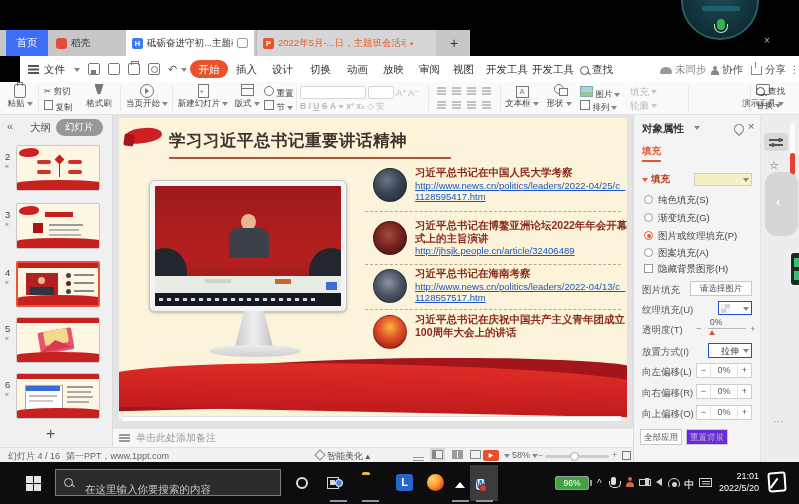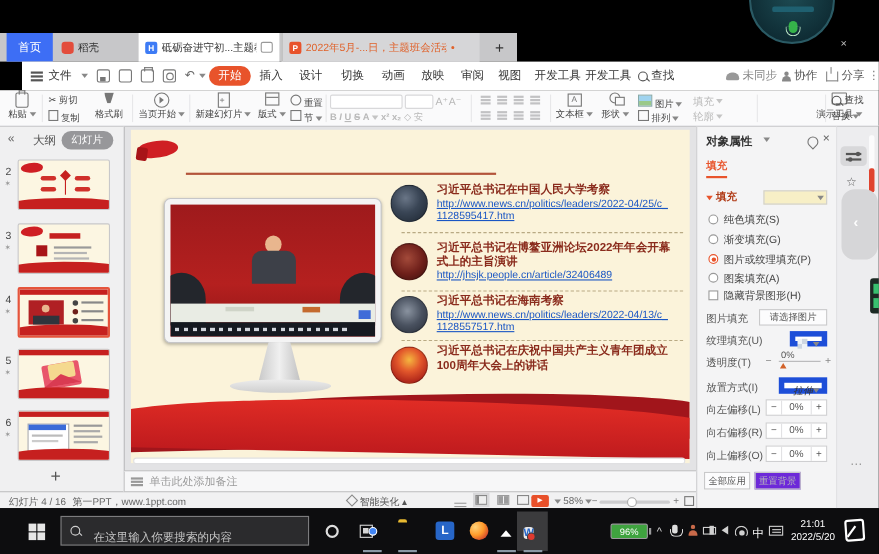--- a/index.html
+++ b/index.html
@@ -111,21 +111,21 @@
   .ph-desk::after{content:"";position:absolute;left:120px;top:3px;width:16px;height:5px;background:#c46a2e;}
   .ph-sil{position:absolute;bottom:10px;width:44px;height:48px;background:#23262c;border-radius:50% 50% 0 0;}
   .ph-ticker{position:absolute;left:0;bottom:0;width:100%;height:13px;background:#151920;}
   .ph-ticker::after{content:"";position:absolute;left:4px;top:5px;width:160px;height:3px;background:repeating-linear-gradient(90deg,#cfd3da 0 4px,transparent 4px 8px);}
   .ph-logo{position:absolute;right:4px;bottom:16px;width:11px;height:8px;background:#3f6cd8;}
   .neck{position:absolute;left:86px;top:131px;width:38px;height:36px;background:linear-gradient(90deg,#c9c9c9,#f0f0f0,#c2c2c2);clip-path:polygon(24% 0,76% 0,100% 100%,0 100%);}
   .base{position:absolute;left:60px;top:165px;width:92px;height:12px;background:linear-gradient(180deg,#ececec,#cfcfcf);border-radius:50%;}
   .wavebox{position:absolute;left:0;right:0;bottom:0;height:70px;overflow:hidden;}
   .w-dark{position:absolute;bottom:16px;left:-20px;right:-20px;height:46px;background:#a1151b;border-radius:100% 100% 0 0/48px 40px 0 0;transform:rotate(-1.4deg);}
   .w-main{position:absolute;bottom:9px;left:-20px;right:-20px;height:48px;background:linear-gradient(180deg,#e02c25,#c01b1e);border-radius:100% 100% 0 0/42px 34px 0 0;transform:rotate(1.2deg);}
-  .item{position:absolute;left:236px;width:260px;}
+  .item{position:absolute;left:254px;width:260px;}
   .circle{position:absolute;left:0;top:2px;width:34px;height:34px;border-radius:50%;border:1px solid rgba(0,0,0,.25);box-sizing:border-box;}
   .c1{background:radial-gradient(circle at 40% 35%,#6a7687,#3a4656 45%,#1d2631);}
   .c2{background:radial-gradient(circle at 45% 40%,#a34a3a,#6e1f1a 55%,#3a100d);}
   .c3{background:radial-gradient(circle at 45% 40%,#8a93a0,#4a5260 50%,#262c36);}
   .c4{background:radial-gradient(circle at 50% 35%,#f5b73f,#e2572b 40%,#a51c16 85%);}
   .itxt{margin-left:42px;width:214px;}
   .ititle{font-size:10.5px;font-weight:bold;color:#8a2b1c;line-height:12.5px;}
   .iurl{font-size:9.5px;color:#1a56c4;text-decoration:underline;line-height:11px;word-break:break-all;margin-top:1px;}
   .isep{position:absolute;left:246px;width:256px;border-top:1px dashed #b9aa84;}
   #hscroll{position:absolute;left:8px;top:301px;width:502px;height:6px;background:#fff;border:1px solid #e0e0e2;border-radius:3px;box-sizing:border-box;}
@@ -152,21 +152,21 @@
   .sect-label{font-weight:bold;color:#b03a16;}
   .swatch{position:absolute;left:60px;top:58px;width:58px;height:13px;background:#f7efc6;border:1px solid #cfcfcf;box-sizing:border-box;}
   .swatch .caret{position:absolute;right:2px;top:4px;}
   .radio{position:absolute;left:10px;width:9px;height:9px;border:1px solid #999;border-radius:50%;background:#fff;box-sizing:border-box;}
   .radio.sel{border-color:#e8532b;}
   .radio.sel::after{content:"";position:absolute;left:1.5px;top:1.5px;width:4px;height:4px;border-radius:50%;background:#e8532b;}
   .chk{position:absolute;left:10px;width:9px;height:9px;border:1px solid #999;background:#fff;box-sizing:border-box;}
   .plabel{position:absolute;left:24px;}
   .plabel2{position:absolute;left:8px;color:#555;}
   .pbtn{position:absolute;border:1px solid #c9c9ca;background:#fcfcfd;text-align:center;color:#555;font-size:8.5px;box-sizing:border-box;}
-  .combo{position:absolute;border:5px solid #1d4ed8;background:#fff;box-sizing:border-box;font-style:italic;}
+  .combo{position:absolute;border:1px solid #1d4ed8;background:#fff;box-sizing:border-box;}
   .texthumb{position:absolute;left:2px;top:2px;width:9px;height:9px;background:conic-gradient(#cdd6e2 25%,#eef2f7 25% 50%,#cdd6e2 50% 75%,#eef2f7 75%);}
   .ttrack{position:absolute;left:74px;top:213px;width:38px;height:1px;background:#b5b5b7;}
   .tcaret{position:absolute;left:75px;top:215px;width:0;height:0;border-bottom:5px solid #d2622a;border-left:3px solid transparent;border-right:3px solid transparent;}
   .step{position:absolute;width:56px;height:15px;display:flex;border:1px solid #cfcfd1;background:#fff;box-sizing:border-box;font-size:9px;color:#555;}
   .step span{display:block;text-align:center;line-height:13px;}
   .step .sm{width:13px;border-right:1px solid #e2e2e4;}
   .step .sv{flex:1;}
   .step .sp{width:13px;border-left:1px solid #e2e2e4;}
   .pbtn.disabled{color:#b8b8ba;background:#6d28d9;}
   
@@ -218,21 +218,21 @@
   .person2::before{content:"";position:absolute;left:2.5px;top:0;width:4px;height:4px;border-radius:50%;background:#c96a4a;}
   .person2::after{content:"";position:absolute;left:0.5px;top:5px;width:8px;height:5px;border-radius:4px 4px 0 0;background:#c96a4a;}
   .bat2{position:absolute;left:639px;top:17px;width:12px;height:7px;border:1.2px solid #d0d0d0;box-sizing:border-box;}
   .spk{position:absolute;left:656px;top:16px;width:0;height:0;border-top:4px solid transparent;border-bottom:4px solid transparent;border-right:6px solid #d0d0d0;}
   .spk::before{content:"";position:absolute;left:-11px;top:-4px;width:4px;height:8px;background:#d0d0d0;}
   .wifi{position:absolute;left:668px;top:16px;width:12px;height:9px;overflow:hidden;}
   .wifi::before{content:"";position:absolute;left:0;top:0;width:12px;height:12px;border:1.5px solid #d0d0d0;border-radius:50%;box-sizing:border-box;}
   .wifi::after{content:"";position:absolute;left:3.5px;top:3.5px;width:5px;height:5px;border-radius:50%;background:#d0d0d0;}
   .kbd{position:absolute;left:699px;top:16px;width:13px;height:9px;border:1.2px solid #d0d0d0;box-sizing:border-box;}
   .kbd::after{content:"";position:absolute;left:1.5px;top:1.5px;width:8px;height:1.2px;background:#d0d0d0;box-shadow:0 2.4px 0 #d0d0d0;}
-  .clock{position:absolute;left:719px;top:9px;color:#fff;font-size:9px;line-height:11.5px;text-align:center;}
+  .clock{position:absolute;left:719px;top:9px;color:#fff;font-size:9px;line-height:11.5px;text-align:right;}
   .penic{position:absolute;left:768px;top:10px;width:18px;height:20px;border:2px solid #fff;border-radius:3px;box-sizing:border-box;transform:rotate(-4deg);}
   .penic::after{content:"";position:absolute;left:3px;top:3px;width:2px;height:12px;background:#fff;transform:rotate(40deg);}
   .txt{white-space:nowrap;}
 </style>
 </head>
 <body>
 
 <div id="app">
 
   <div id="bubble">
@@ -440,20 +440,21 @@
 
     <span id="sb-plus">+</span>
   </div>
 
   <div id="canvas">
     <div id="slide">
       <div id="flag">
           <div class="f1"></div>
           <div class="f2"></div>
         </div>
+      <div id="slide-title">学习习近平总书记重要讲话精神</div>
       <div id="title-underline"></div>
 
       <div id="monitor">
         <div class="screen">
           <div class="photo">
             <span class="ph-sil" style="left:-12px"></span>
             <span class="ph-sil" style="right:-12px"></span>
             <span class="ph-head"></span>
             <span class="ph-body"></span>
             <div class="ph-desk"></div>

